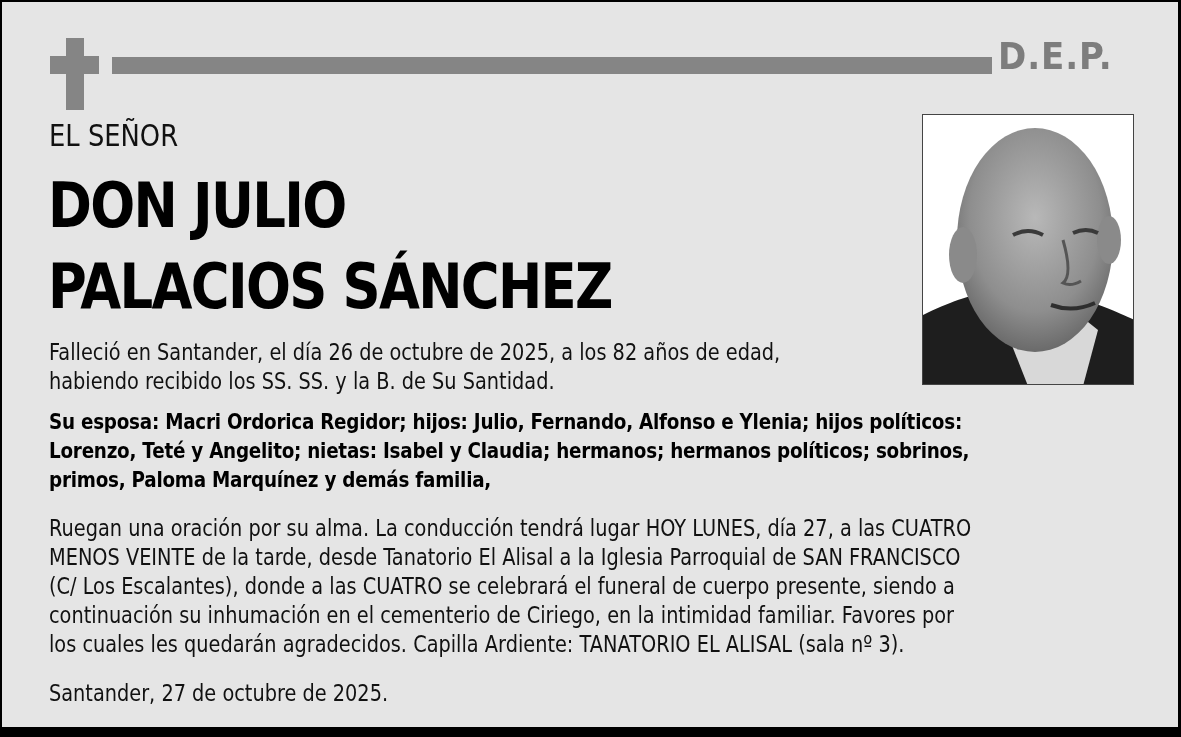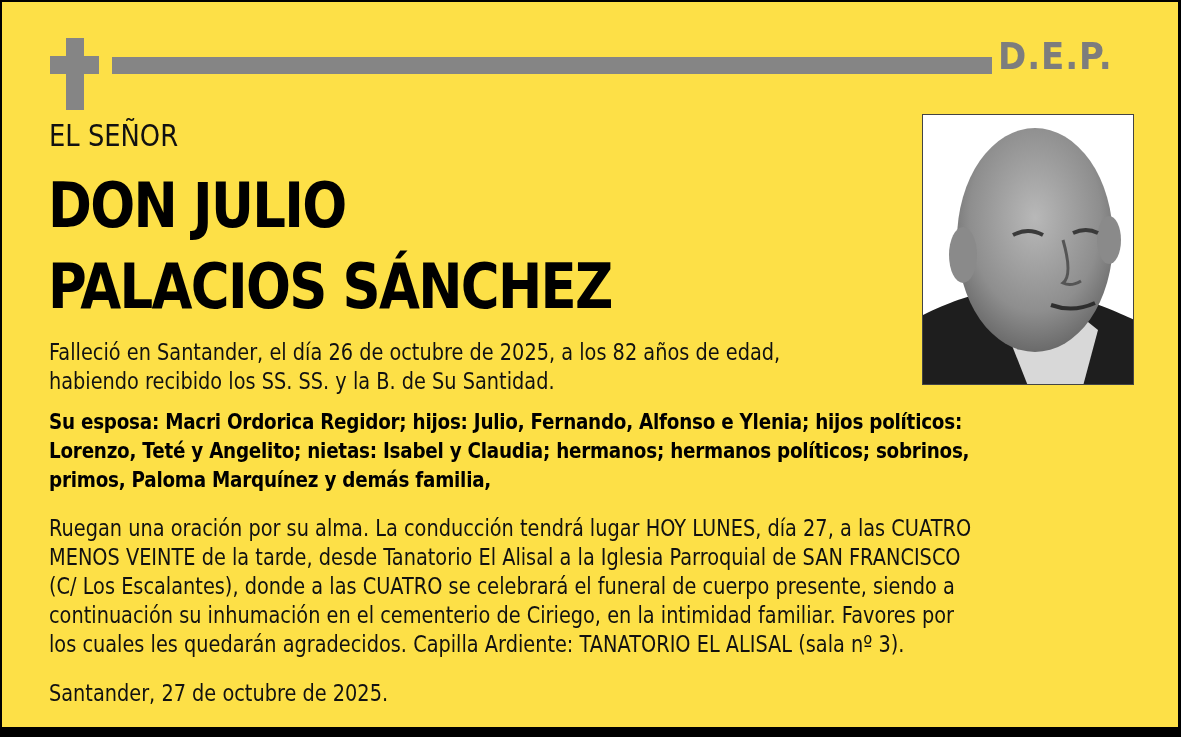--- a/index.html
+++ b/index.html
@@ -2,21 +2,21 @@
 <html><head>
 <meta charset="utf-8">
 <style>
   html, body { margin: 0; padding: 0; background: #ffffff; }
   body { width: 1181px; height: 737px; position: relative; overflow: hidden; }
   .frame {
     position: absolute; left: 0; top: 0; width: 1181px; height: 737px;
     box-sizing: border-box;
     border-top: 2px solid #000; border-left: 2px solid #000;
     border-right: 3px solid #000; border-bottom: 10px solid #000;
-    background: #fde047;
+    background: #e5e5e5;
   }
   .cross-v { position: absolute; left: 64px; top: 36px; width: 18px; height: 72px; background: #858585; }
   .cross-h { position: absolute; left: 48px; top: 54px; width: 49px; height: 18px; background: #858585; }
   .rule { position: absolute; left: 110px; top: 55px; width: 880px; height: 17px; background: #858585; }
   .dep {
     position: absolute; left: 996px; top: 35px; height: 40px;
     font-family: "DejaVu Sans", sans-serif; font-weight: bold;
     font-size: 37px; color: #7d7d7d; letter-spacing: 1px; line-height: 40px;
     transform: scaleX(0.92); transform-origin: left center;
   }

